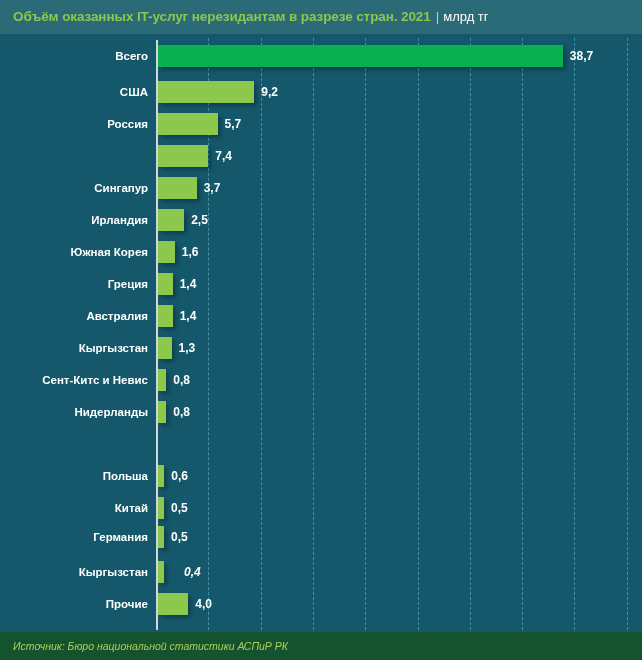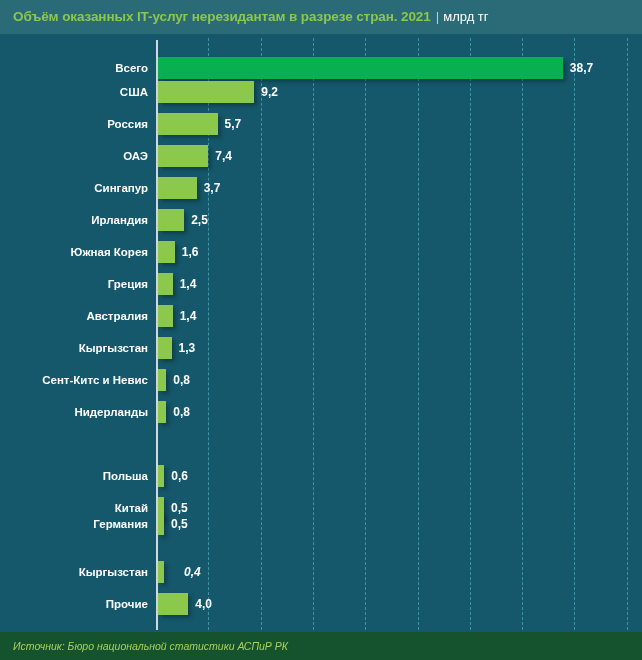--- a/index.html
+++ b/index.html
@@ -202,37 +202,36 @@
         <div class="gridline" style="left: 312.9px;"></div>
         <div class="gridline" style="left: 365.2px;"></div>
         <div class="gridline" style="left: 417.5px;"></div>
         <div class="gridline" style="left: 469.8px;"></div>
         <div class="gridline" style="left: 522.1px;"></div>
         <div class="gridline" style="left: 574.4px;"></div>
         <div class="gridline" style="left: 626.7px;"></div>
       </div>
     <div id="axis-line"></div>
     <div id="rows">
-        <div class="row" style="top: 18px;">
+        <div class="row" style="top: 6px;">
           <div class="cat-label">Всего</div>
           <div class="bar total" style="width: 404.802px;"></div>
           <div class="val-label" style="left: 569.802px;">38,7</div>
         </div>
         <div class="row" style="top: 42px;">
           <div class="cat-label">США</div>
           <div class="bar" style="width: 96.232px;"></div>
           <div class="val-label" style="left: 261.232px;">9,2</div>
         </div>
         <div class="row" style="top: 74px;">
           <div class="cat-label">Россия</div>
           <div class="bar" style="width: 59.622px;"></div>
           <div class="val-label" style="left: 224.622px;">5,7</div>
         </div>
         <div class="row" style="top: 106px;">
-          <div class="cat-label">ОАЭ</div>
           <div class="bar" style="width: 50.208px;"></div>
           <div class="val-label" style="left: 215.208px;">7,4</div>
         </div>
         <div class="row" style="top: 138px;">
           <div class="cat-label">Сингапур</div>
           <div class="bar" style="width: 38.702px;"></div>
           <div class="val-label" style="left: 203.702px;">3,7</div>
         </div>
         <div class="row" style="top: 170px;">
           <div class="cat-label">Ирландия</div>
@@ -272,21 +271,21 @@
         <div class="row" style="top: 426px;">
           <div class="cat-label">Польша</div>
           <div class="bar" style="width: 6.276px;"></div>
           <div class="val-label" style="left: 171.276px;">0,6</div>
         </div>
         <div class="row" style="top: 458px;">
           <div class="cat-label">Китай</div>
           <div class="bar" style="width: 6px;"></div>
           <div class="val-label" style="left: 171px;">0,5</div>
         </div>
-        <div class="row" style="top: 474px;">
+        <div class="row" style="top: 487px;">
           <div class="cat-label">Германия</div>
           <div class="bar" style="width: 6px;"></div>
           <div class="val-label" style="left: 171px;">0,5</div>
         </div>
         <div class="row" style="top: 522px;">
           <div class="cat-label">Кыргызстан</div>
           <div class="bar" style="width: 6px;"></div>
           <div class="val-label" style="left: 184px; font-style: italic;">0,4</div>
         </div>
         <div class="row" style="top: 554px;">

